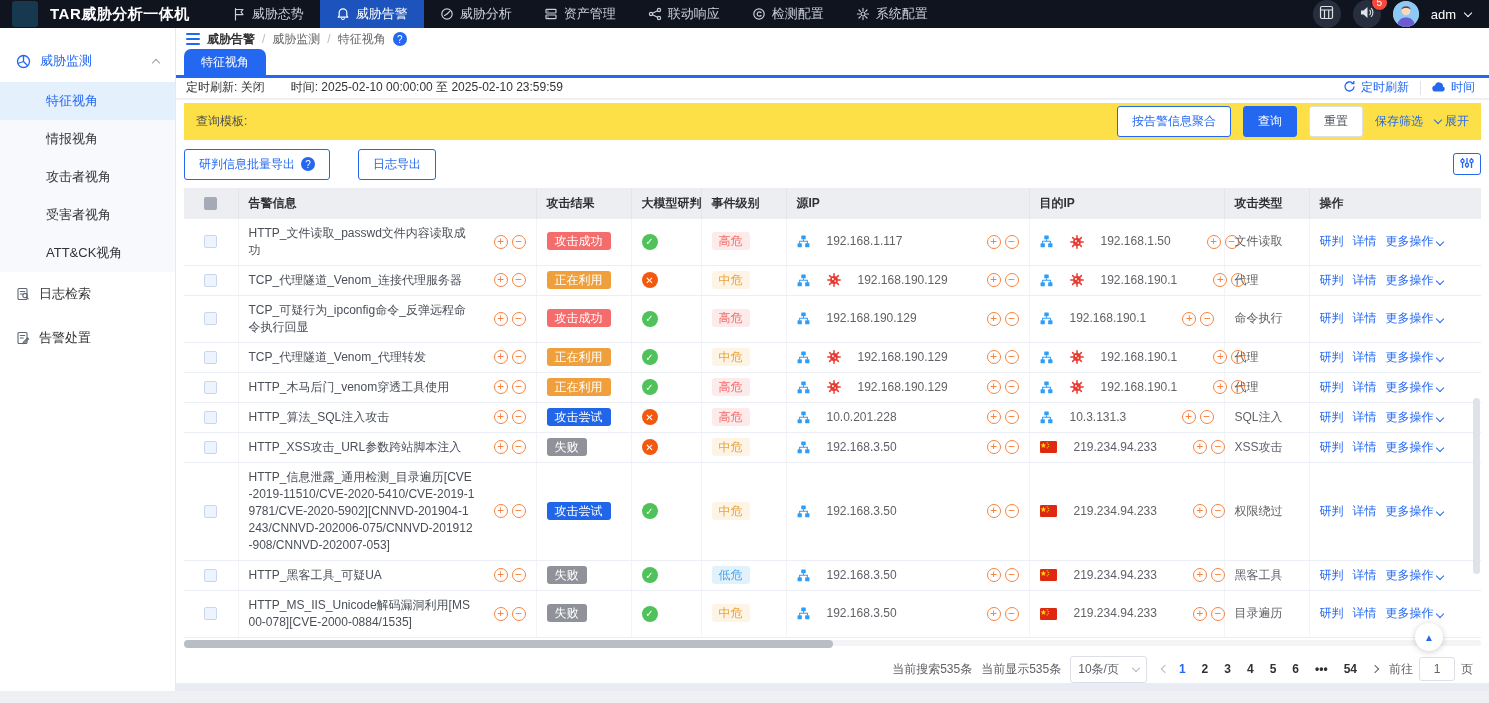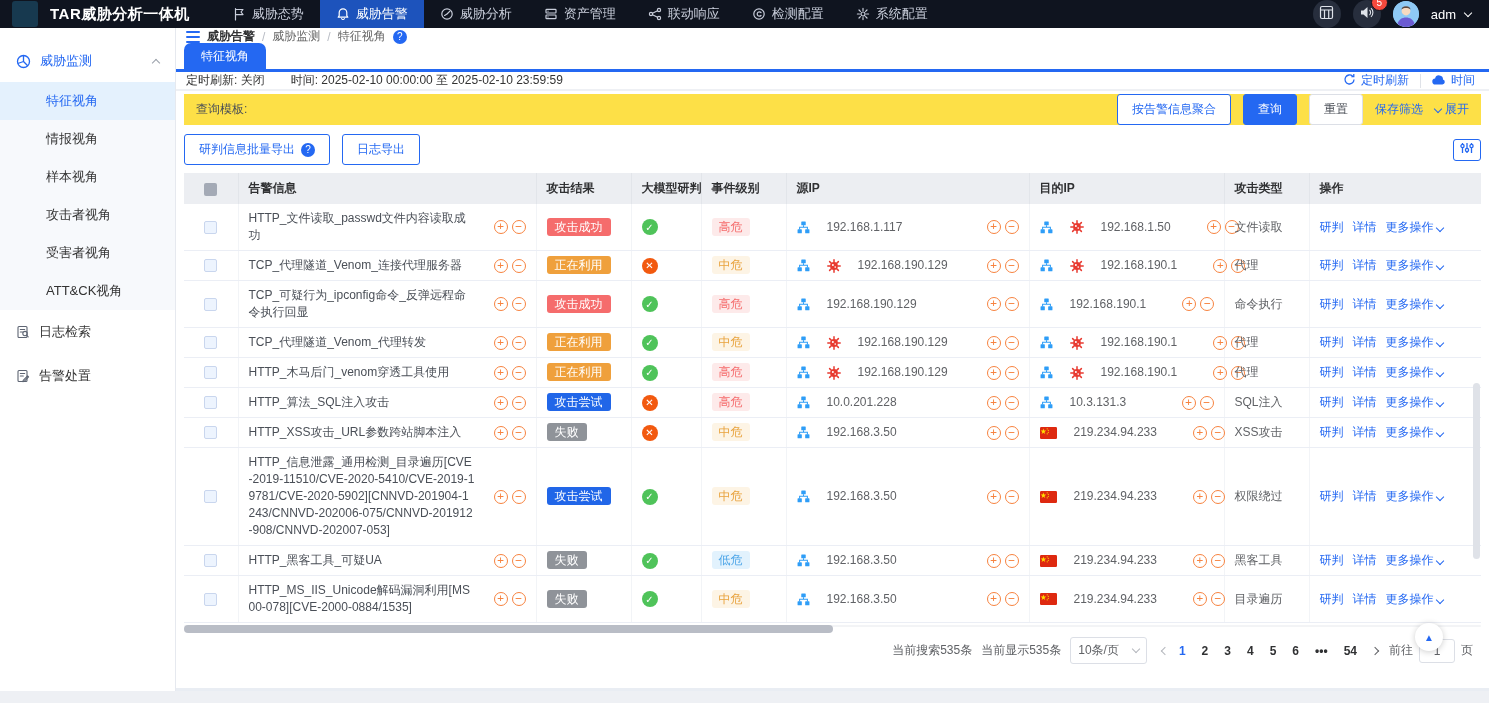--- a/index.html
+++ b/index.html
@@ -45,21 +45,21 @@
 
 .querybar{margin:3px 8px 0;background:#fde047;height:48px;display:flex;align-items:center;padding:0 12px}
 .qlabel{color:#4a4f57}
 .qright{margin-left:auto;display:flex;align-items:center;gap:12px}
 .btn{border-radius:3px;padding:6px 14px;font-size:12px;cursor:pointer;white-space:nowrap;display:inline-flex;align-items:center;gap:6px}
 .btn-outline-blue{background:#fff;border:1px solid #2468f2;color:#2468f2}
 .btn-primary{background:#2468f2;border:1px solid #2468f2;color:#fff}
 .btn-plain{background:#fff;border:1px solid #dcdfe6;color:#4a4f57}
 .link-blue{color:#2468f2;cursor:pointer;display:inline-flex;align-items:center;gap:4px}
 
-.toolbar{display:flex;align-items:center;gap:12px;padding:9px 8px 8px;position:relative}
+.toolbar{display:flex;align-items:center;gap:28px;padding:9px 8px 8px;position:relative}
 .colset-btn{margin-left:auto;width:28px;height:22px;border:1px solid #2468f2;border-radius:3px;display:flex;align-items:center;justify-content:center;color:#2468f2;cursor:pointer}
 
 .tablewrap{margin:0 8px;position:relative}
 table{width:100%;border-collapse:collapse;table-layout:fixed}
 th{background:#eceef2;color:#303133;font-size:12px;text-align:left;padding:7px 10px;font-weight:bold;border-right:1px solid #e2e5ea;white-space:nowrap;overflow:hidden}
 th:last-child{border-right:none}
 td{padding:6px 10px;border-bottom:1px solid #ebeef5;border-right:1px solid #f2f4f7;color:#606266;vertical-align:middle;line-height:17px}
 td:last-child{border-right:none}
 .hdcheck{width:13px;height:13px;background:#a4aab6;border-radius:2px;display:inline-block;vertical-align:middle}
 .rowcheck{width:13px;height:13px;border:1px solid #c9d6ee;background:#edf4fe;border-radius:2px;display:inline-block;vertical-align:middle;cursor:pointer}
@@ -77,21 +77,21 @@
 .spacer{flex:1}
 .ico{display:inline-flex;flex:none}
 .ops{color:#2468f2;white-space:nowrap}
 .ops span{cursor:pointer;margin-right:9px}
 .ops .more{margin-right:0}
 
 .hscroll{height:8px;margin:2px 8px 0;background:#f3f4f6;border-radius:4px;position:relative}
 .hscroll .thumb{position:absolute;left:0;top:0;height:8px;width:50%;background:#b9bdc6;border-radius:4px;cursor:pointer}
 .vscroll{position:absolute;right:1px;top:210px;width:7px;height:176px;background:#dfe2e8;border-radius:4px;cursor:pointer}
 
-.pager{display:flex;align-items:center;justify-content:flex-end;gap:9px;padding:10px 16px 24px;color:#606266}
+.pager{display:flex;align-items:center;justify-content:flex-end;gap:9px;padding:10px 16px 0;color:#606266}
 .psel{border:1px solid #dcdfe6;border-radius:3px;padding:4px 7px;display:inline-flex;align-items:center;gap:10px;color:#9a9ea6;background:#fff;cursor:pointer}
 .pages{display:flex;align-items:center;gap:16px;font-weight:bold;color:#303133}
 .pages .pg{cursor:pointer}
 .pages .pg.cur{color:#2468f2}
 .parrow{color:#b4b7bd;cursor:pointer;display:inline-flex;padding:0 2px}
 .parrow.next{color:#606266}
 .goto{display:flex;align-items:center;gap:6px;color:#606266}
 .goto input{width:36px;height:24px;border:1px solid #dcdfe6;border-radius:3px;text-align:center;color:#606266;font-size:12px;font-family:inherit}
 .backtop{position:absolute;right:46px;bottom:40px;width:28px;height:28px;border-radius:50%;background:#fff;box-shadow:0 1px 6px rgba(0,0,0,.2);display:flex;align-items:center;justify-content:center;color:#2468f2;font-size:10px;cursor:pointer}
 .bottomstrip{height:11px;background:#e9edf3;margin-top:auto}
@@ -207,21 +207,20 @@
             <circle cx="7.5" cy="7.5" r="6"></circle>
             <path d="M7.5 7.5V1.5M7.5 7.5l4.2 4.2M7.5 7.5L1.8 9.5"></path>
           </svg>
         </span>
       <span>威胁监测</span>
       <span class="chev up" style="margin-left:auto;color:#9aa0aa"></span>
     </div>
     <div class="side-sub">
         <div class="sub-item active">特征视角</div>
         <div class="sub-item">情报视角</div>
-        <div class="sub-item">样本视角</div>
         <div class="sub-item">攻击者视角</div>
         <div class="sub-item">受害者视角</div>
         <div class="sub-item">ATT&amp;CK视角</div>
       </div>
     <div>
         <div class="side-item">
      <span class="ic">
             <svg width="14" height="14" viewBox="0 0 14 14" fill="none" stroke="currentColor" stroke-width="1.1" stroke-linecap="round" stroke-linejoin="round">
               <rect x="2" y="1.5" width="9" height="11" rx="1"></rect>
               <path d="M4.3 4.5h4.4M4.3 7h2.2"></path>

